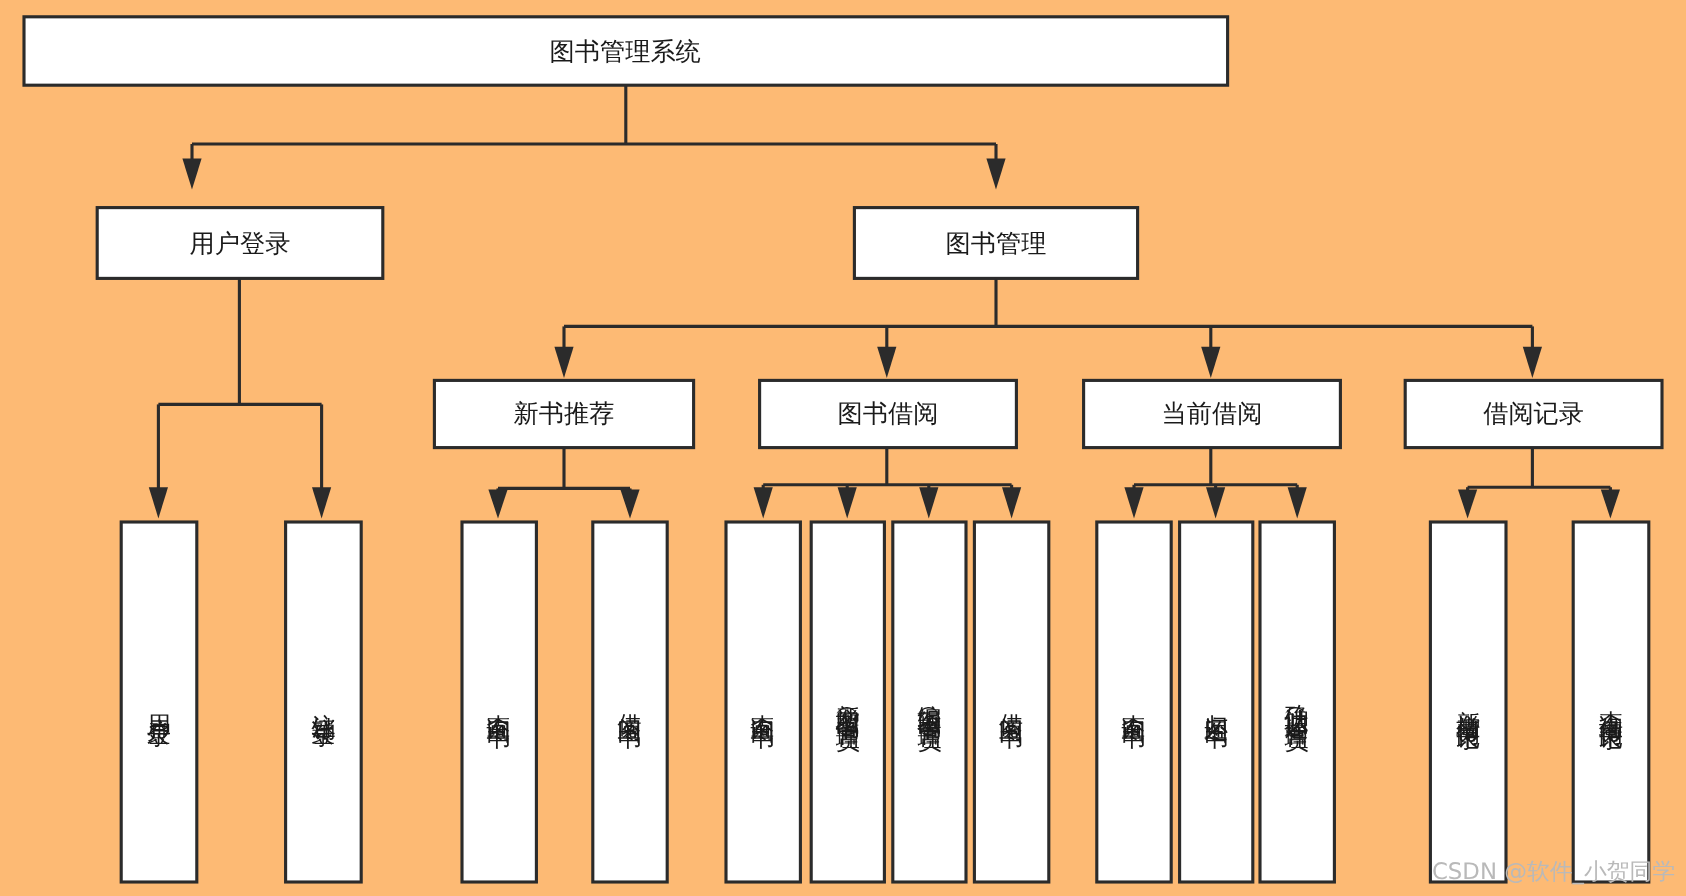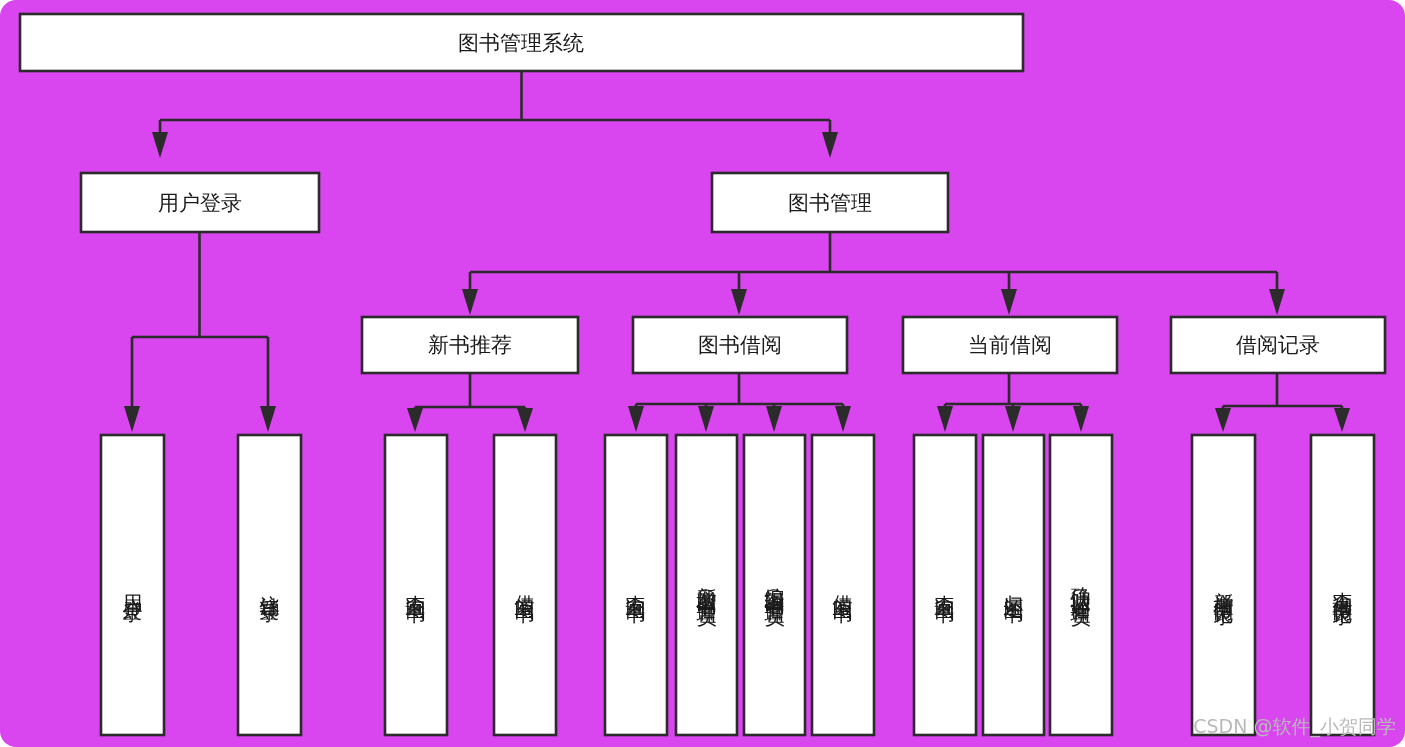--- a/index.html
+++ b/index.html
@@ -10,22 +10,21 @@
   body {
     width: 1405px;
     height: 747px;
     font-family: "DejaVu Sans", "Liberation Sans", sans-serif;
     overflow: hidden;
   }
   #diagram-root {
     position: relative;
     width: 1405px;
     height: 747px;
-    background: #d946ef;
-    border-radius: 16px;
+    background: #fdba74;
   }
   svg.flow {
     position: absolute;
     left: 0;
     top: 0;
     width: 1405px;
     height: 747px;
     display: block;
   }
   .node-rect {

